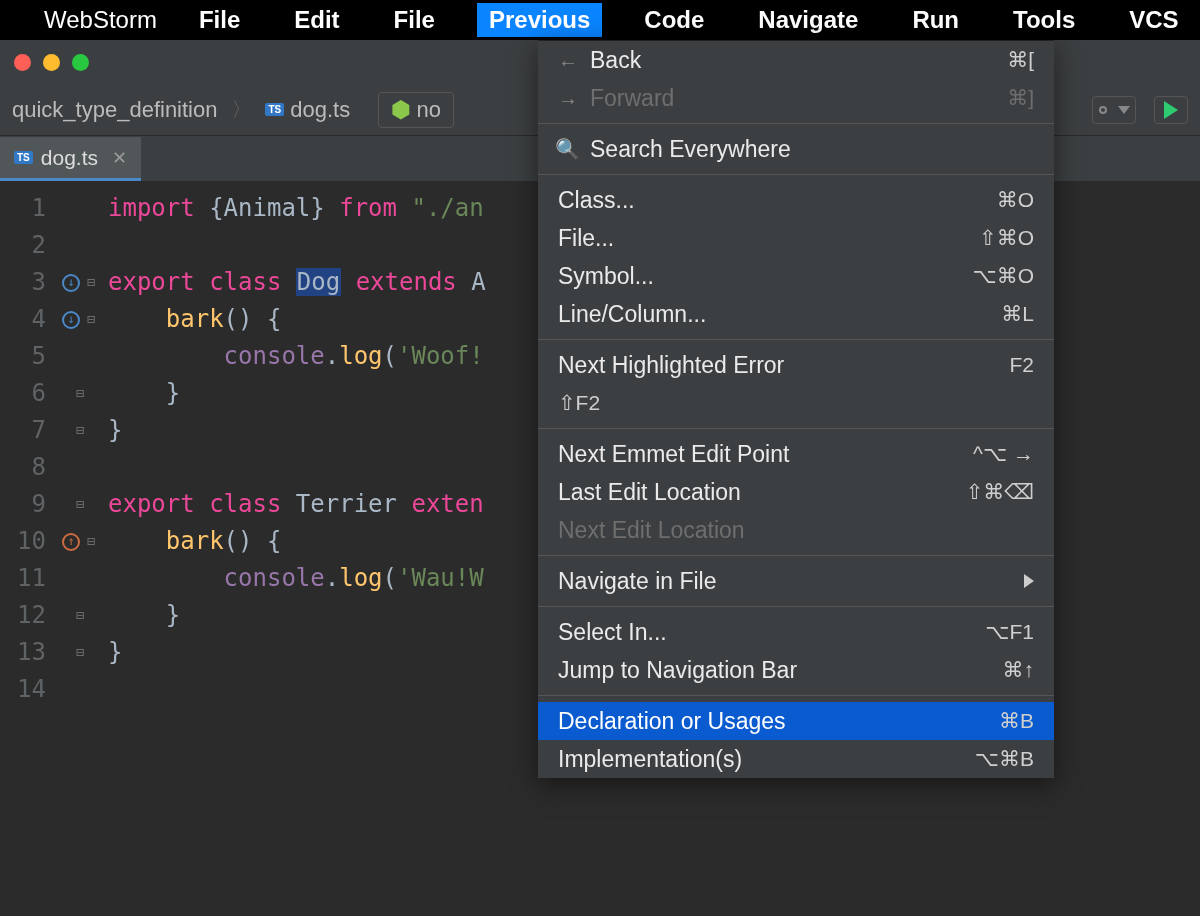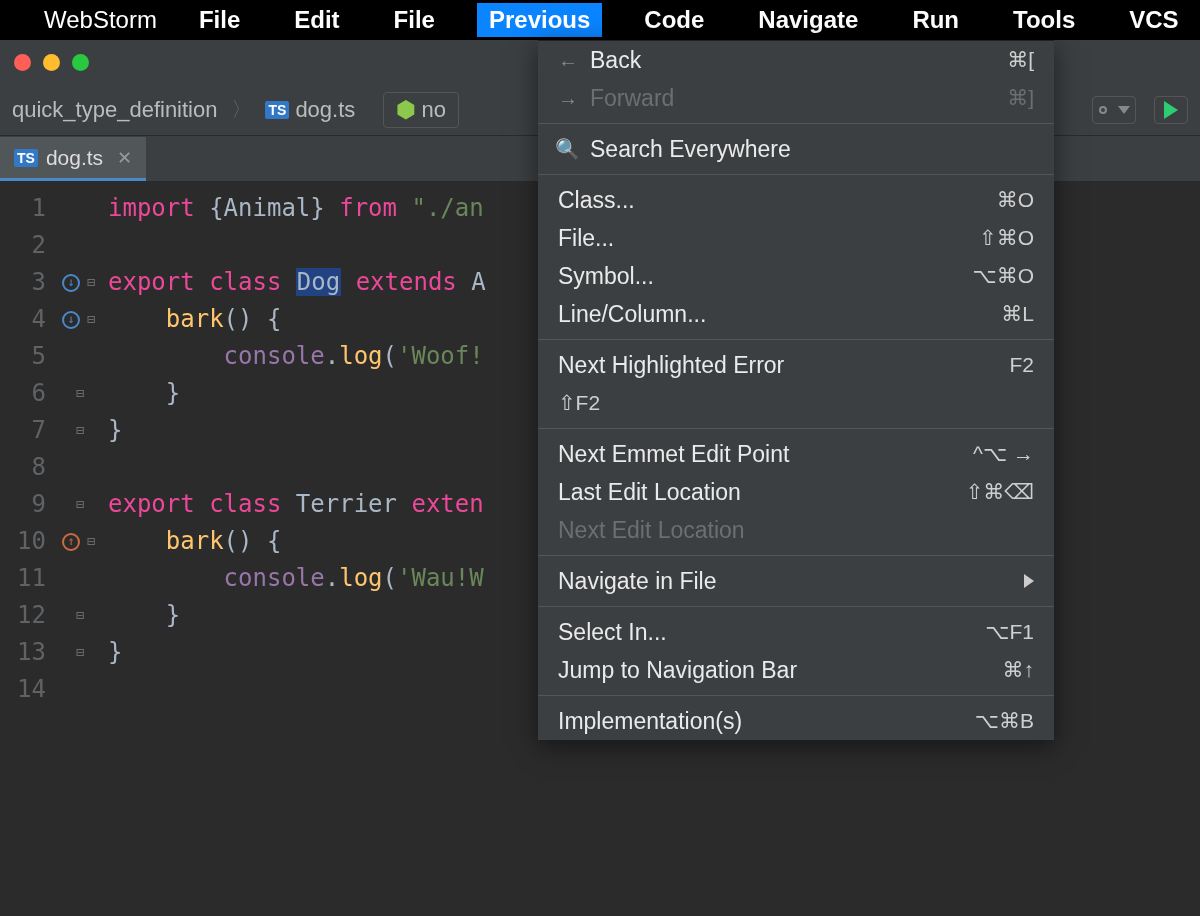--- a/index.html
+++ b/index.html
@@ -13,21 +13,21 @@
   
   .titlebar { height:44px; background:#3c3f41; display:flex; align-items:center; padding:0 14px; gap:12px; font-size:22px; color:#bbb; }
   .traffic { display:flex; gap:12px; margin-right:12px; }
   .dot { width:17px; height:17px; border-radius:50%; }
   .dot.r{background:#ff5f57;} .dot.y{background:#febc2e;} .dot.g{background:#28c840;}
   .titlebar .title { flex:1; text-align:center; font-size:22px; color:#b8b8b8; }
   
   .toolbar { height:52px; background:#3c3f41; border-bottom:1px solid #2a2a2a; display:flex; align-items:center; padding:0 12px; gap:8px; font-size:22px; color:#bbb; }
   .bc-item { display:flex; align-items:center; gap:6px;justify-content:center; }
   .bc-sep { color:#666; padding:0 6px; font-size:20px; }
-  .ts-badge { display:inline-block; background:#3178c6; color:#fff; font-size:14px; font-weight:700; padding:1px 3px; border-radius:2px; }
+  .ts-badge { display:inline-block; background:#3178c6; color:#fff; font-size:10px; font-weight:700; padding:1px 3px; border-radius:2px; }
   .node-btn { margin-left:20px; border:1px solid #555; border-radius:4px; padding:4px 12px; display:flex; align-items:center; gap:6px; }
   .toolbar-right { margin-left:auto; display:flex; align-items:center; gap:18px; }
   .iconbox { width:34px; height:28px; display:flex; align-items:center; justify-content:center; }
   .caret-down { width:0;height:0;border-left:6px solid transparent;border-right:6px solid transparent;border-top:8px solid #888; }
   .play-tri { width:0;height:0;border-left:14px solid #2ecc71;border-top:9px solid transparent;border-bottom:9px solid transparent; }
   
   .tabs { height:46px; background:#3c3f41; display:flex; align-items:flex-end; border-bottom:1px solid #2a2a2a; }
   .tab { height:44px; display:flex; align-items:center; gap:8px; padding:0 14px; font-size:21px; color:#ddd; background:#515658; border-bottom:3px solid #4a88c7; }
   .tab .close-x { color:#999; font-size:18px; margin-left:6px; }
   
@@ -273,19 +273,25 @@
       </span>
       <span class="sc">⌥F1</span>
     </div>
     <div class="dd-row">
       <span class="lbl">
         <span>Jump to Navigation Bar</span>
       </span>
       <span class="sc">⌘↑</span>
     </div>
     <div class="dd-sep"></div>
+    <div class="dd-row sel">
+      <span class="lbl">
+        <span>Declaration or Usages</span>
+      </span>
+      <span class="sc">⌘B</span>
+    </div>
     <div class="dd-row">
       <span class="lbl">
         <span>Implementation(s)</span>
       </span>
       <span class="sc">⌥⌘B</span>
     </div>
   </div>
 
 </body></html>

